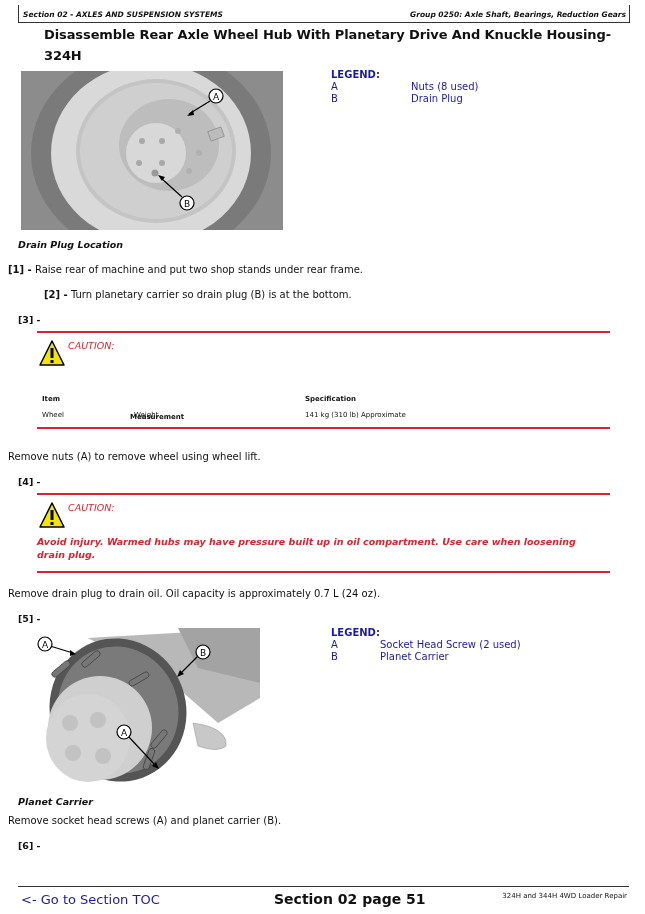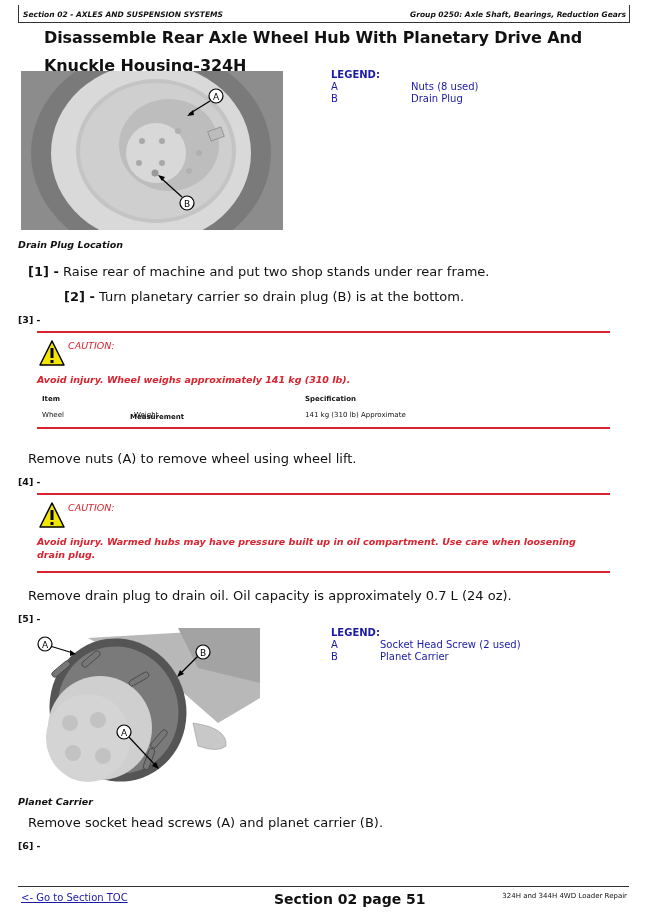--- a/index.html
+++ b/index.html
@@ -9,61 +9,61 @@
     }
     .header {
       position: absolute; left: 18px; top: 5px; width: 610px; height: 17px;
       border-left: 1px solid #333; border-right: 1px solid #333; border-bottom: 1px solid #333;
       font-size: 7.5px; font-weight: bold; font-style: italic;
     }
     .header .left { position: absolute; left: 4px; top: 5px; }
     .header .right { position: absolute; right: 3px; top: 5px; }
     .title {
       position: absolute; left: 44px; top: 24px; width: 570px;
-      font-family: "DejaVu Sans", sans-serif; font-weight: bold; font-size: 16px;
-      line-height: 28px; color: #111; letter-spacing: -0.1px;
+      font-family: "DejaVu Sans", sans-serif; font-weight: bold; font-size: 13px;
+      line-height: 21px; color: #111; letter-spacing: -0.1px;
     }
     .figure {
       position: absolute; background: #9a9a9a; overflow: hidden;
     }
     .fig1 { left: 21px; top: 71px; width: 262px; height: 159px; background: #8e8e8e; }
     .fig2 { left: 28px; top: 628px; width: 232px; height: 160px; background: #fff; }
     .legend {
       position: absolute; font-size: 10px; color: #1a1aa8; line-height: 12px;
     }
     .legend .lhead { font-weight: bold; }
     .legend .row { position: relative; height: 12px; }
     .legend .key { position: absolute; left: 0; }
     .legend .val { position: absolute; }
     .legend1 { left: 331px; top: 69px; width: 200px; }
     .legend1 .val { left: 80px; }
     .legend2 { left: 331px; top: 627px; width: 220px; }
     .legend2 .val { left: 49px; text-align: right; }
     .caption {
       position: absolute; left: 18px; font-size: 9.5px; font-weight: bold; font-style: italic;
     }
-    .para { position: absolute; left: 28px; font-size: 13px; color: #111; }
+    .para { position: absolute; left: 8px; font-size: 10px; color: #111; }
     .step { font-weight: bold; }
     .step-only { position: absolute; left: 18px; font-size: 9.5px; font-weight: bold; }
     .caution-box { position: absolute; left: 37px; width: 573px; }
     .redline { position: absolute; left: 0; width: 573px; height: 2px; background: #d9232e; }
     .caution-icon { position: absolute; left: 2px; width: 26px; height: 26px; }
     .caution-label {
       position: absolute; left: 31px; font-size: 9.5px; font-weight: normal; font-style: italic; color: #d9232e;
     }
     .caution-text {
       position: absolute; left: 0; width: 560px; font-size: 9.5px; font-weight: bold; font-style: italic;
       color: #d9232e; line-height: 13px;
     }
     .spec-table { position: absolute; left: 5px; font-size: 7px; width: 500px; }
     .spec-table .th { position: absolute; font-weight: bold; }
     .spec-table .td { position: absolute; }
     .footer-line { position: absolute; left: 18px; top: 886px; width: 611px; height: 1px; background: #333; }
     .footer-link {
-      position: absolute; left: 21px; top: 892px; font-size: 10px; color: #1a1aa8; text-decoration: underline;
+      position: absolute; left: 21px; top: 892px; font-size: 13px; color: #1a1aa8; 
     }
     .footer-center { position: absolute; left: 274px; top: 891px; font-size: 14px; font-weight: bold; }
     .footer-right { position: absolute; right: 18px; top: 892px; font-size: 7px; }
   </style>
 </head>
 <body>
 
 <div class="header">
   <span class="left">Section 02 - AXLES AND SUSPENSION SYSTEMS</span>
   <span class="right">Group 0250: Axle Shaft, Bearings, Reduction Gears</span>
@@ -125,21 +125,20 @@
 <div class="step-only" style="top:314px;">[3] -</div>
 
 <div class="caution-box" style="top:331px; height:100px;">
   <div class="redline" style="top:0;"></div>
   <svg class="caution-icon" style="top:9px;" viewBox="0 0 26 26">
     <polygon points="13,1 25,25 1,25" fill="#f2e600" stroke="#000" stroke-width="1.5" stroke-linejoin="round"></polygon>
     <rect x="11.5" y="8" width="3" height="10" fill="#000"></rect>
     <rect x="11.5" y="20" width="3" height="3" fill="#000"></rect>
   </svg>
   <div class="caution-label" style="top:9px;">CAUTION:</div>
-  <div class="caution-text" style="top:42px;">Avoid injury. Wheel weighs approximately 141 kg (310 lb).</div>
   <div class="spec-table" style="top:64px;">
     <span class="th" style="left:0;">Item</span>
     <span class="th" style="left:88px;margin-top:18px;">Measurement</span>
     <span class="th" style="left:263px;">Specification</span>
     <span class="td" style="left:0; top:16px;">Wheel</span>
     <span class="td" style="left:92px; top:16px;">Weight</span>
     <span class="td" style="left:263px; top:16px;text-align:center;">141 kg (310 lb) Approximate</span>
   </div>
   <div class="redline" style="top:96px;"></div>
 </div>

